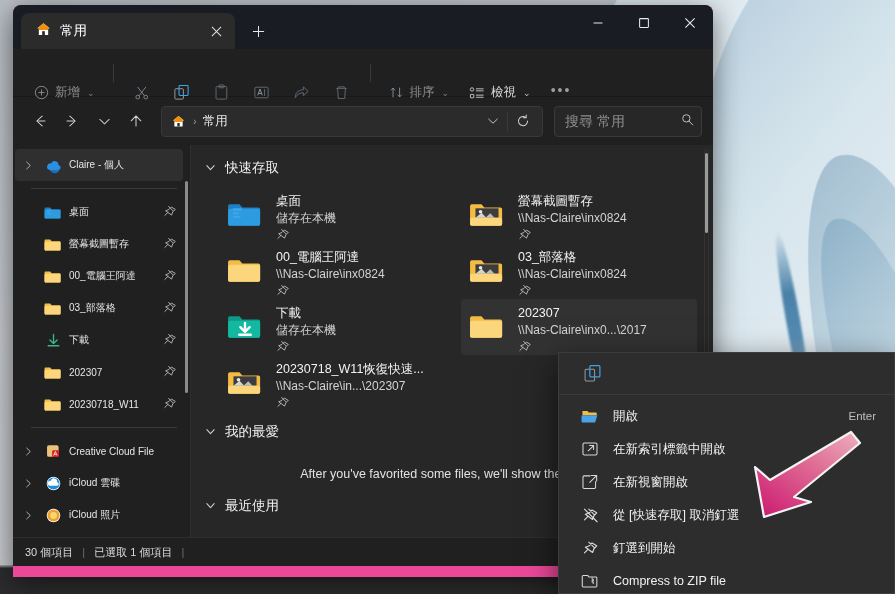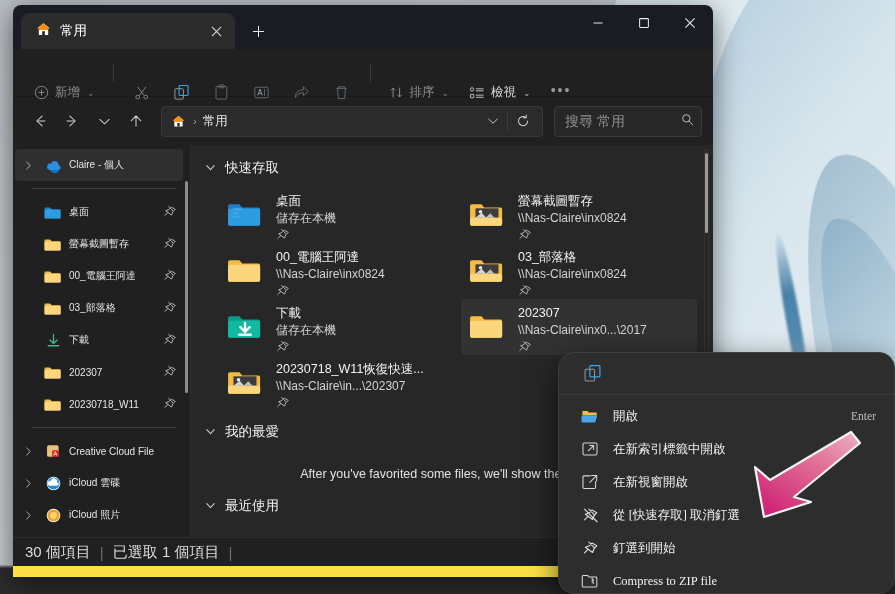--- a/index.html
+++ b/index.html
@@ -68,21 +68,21 @@
     background: #2c2c2e;
   }
   #desk-bottom-edge {
     position: absolute; left: 0; right: 0; bottom: 26px; height: 3px;
     background: linear-gradient(180deg, rgba(60,70,80,.2), rgba(44,44,46,.95));
   }
 
   
   #window {
     position: absolute; left: 13px; top: 5px; width: 700px; height: 572px;
-    background: #fde047;
+    background: #ec4899;
     border-radius: 8px 8px 0 0;
     box-shadow: 0 6px 28px rgba(0,0,0,.55);
     overflow: hidden;
     color: #ffffff;
   }
 
   
   #titlebar {
     position: relative; height: 44px; background: #191c22;
     display: flex; align-items: flex-end;
@@ -236,32 +236,31 @@
   }
   #content-scroll-track {
     position: absolute; right: 4px; top: 4px; bottom: 4px; width: 5px;
     border: 1px solid #333; border-radius: 3px;
   }
 
   
   #statusbar {
     height: 29px; background: #202020; border-top: 1px solid #2d2d2d;
     display: flex; align-items: center; padding-left: 12px; gap: 9px;
-    font-size: 15px; color: #dcdcdc;
+    font-size: 11px; color: #dcdcdc;
   }
   .st-sep { color: #6e6e6e; }
 
   
   #ctxmenu {
     position: absolute; left: 558px; top: 352px; width: 337px; height: 242px;
     background: #2d2d2d;
-    border: 1px solid #3d3d3d; border-radius: 16px;
+    border: 1px solid #3d3d3d; border-radius: 0;
     box-shadow: 0 10px 30px rgba(0,0,0,.6);
     overflow: hidden;
-    font-family: Liberation Serif, serif;
   }
   #ctx-topbar {
     height: 42px; display: flex; align-items: center; padding-left: 18px;
     border-bottom: 1px solid #3b3b3b;
   }
   .ctx-topicon { width: 30px; height: 30px; display: flex; align-items: center; justify-content: center; }
   .ctx-item {
     height: 32px; display: flex; align-items: center; gap: 14px;
     padding: 0 14px 0 18px; margin: 1px 4px; border-radius: 4px;
     font-size: 12.5px; color: #f2f2f2;

